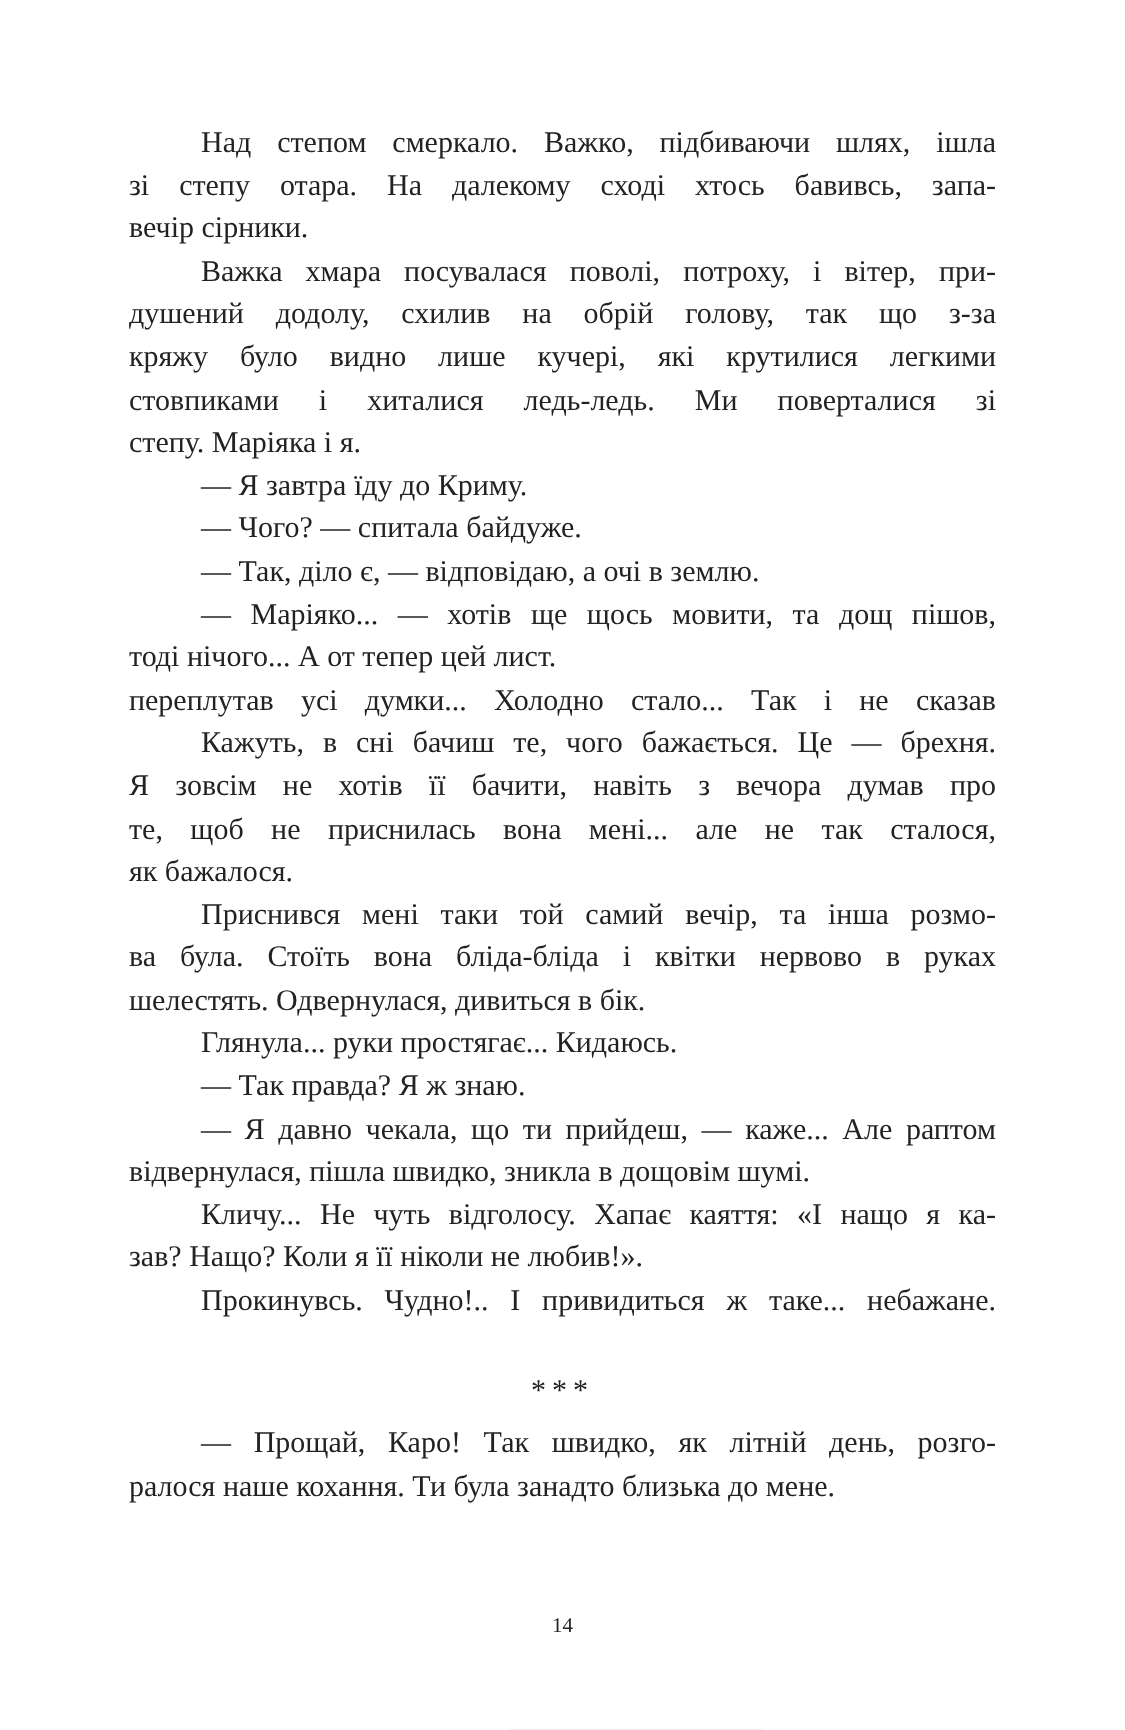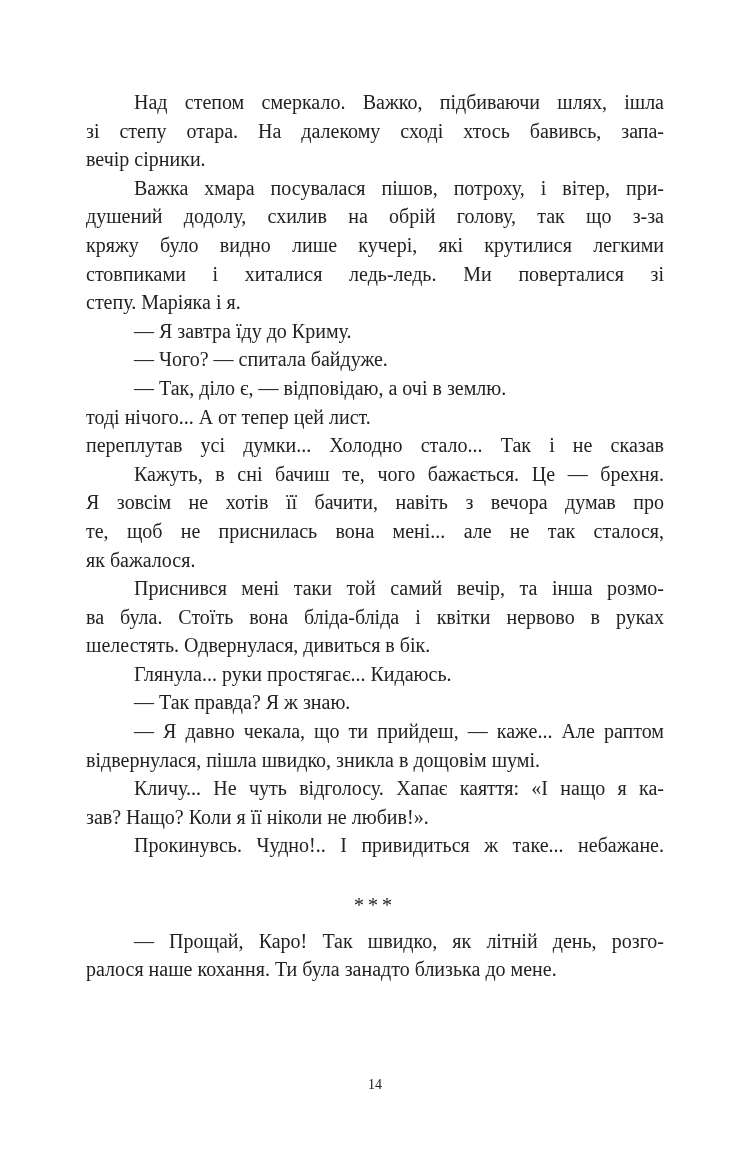--- a/index.html
+++ b/index.html
@@ -13,21 +13,21 @@
     height: 1153px;
     margin: 0 auto;
     background: var(--paper, #ffffff);
     color: var(--ink, #222222);
     font-family: "Liberation Serif", "DejaVu Serif", serif;
     overflow: hidden;
   }
   .text-block {
     position: absolute;
     left: 86px;
-    top: 88px;
+    top: 81px;
     width: 578px;
     font-size: 20px;
     line-height: 28.6px;
   }
   .paragraph {
     margin: 0;
   }
   .line {
     text-align: justify;
     text-align-last: justify;
@@ -63,36 +63,37 @@
 <body>
 
 <div class="page" style="--ink: #222222; --paper: #ffffff;">
   <main class="text-block" id="text-block">
       <div class="paragraph">
         <div class="line indent">Над степом смеркало. Важко, підбиваючи шлях, ішла</div>
         <div class="line">зі степу отара. На далекому сході хтось бавивсь, запа-</div>
         <div class="line last">вечір сірники.</div>
       </div>
       <div class="paragraph">
-        <div class="line indent">Важка хмара посувалася пішов, потроху, і вітер, при-</div>
+        <div class="line indent">Важка хмара посувалася поволі, потроху, і вітер, при-</div>
         <div class="line">душений додолу, схилив на обрій голову, так що з-за</div>
         <div class="line">кряжу було видно лише кучері, які крутилися легкими</div>
         <div class="line">стовпиками і хиталися ледь-ледь. Ми поверталися зі</div>
         <div class="line last">степу. Маріяка і я.</div>
       </div>
       <div class="paragraph">
         <div class="line indent last">— Я завтра їду до Криму.</div>
       </div>
       <div class="paragraph">
         <div class="line indent last">— Чого? — спитала байдуже.</div>
       </div>
       <div class="paragraph">
         <div class="line indent last">— Так, діло є, — відповідаю, а очі в землю.</div>
       </div>
       <div class="paragraph">
+        <div class="line indent">— Маріяко... — хотів ще щось мовити, та дощ пішов,</div>
         <div class="line last">тоді нічого... А от тепер цей лист.</div>
         <div class="line">переплутав усі думки... Холодно стало... Так і не сказав</div>
       </div>
       <div class="paragraph">
         <div class="line indent">Кажуть, в сні бачиш те, чого бажається. Це — брехня.</div>
         <div class="line">Я зовсім не хотів її бачити, навіть з вечора думав про</div>
         <div class="line">те, щоб не приснилась вона мені... але не так сталося,</div>
         <div class="line last">як бажалося.</div>
       </div>
       <div class="paragraph">

